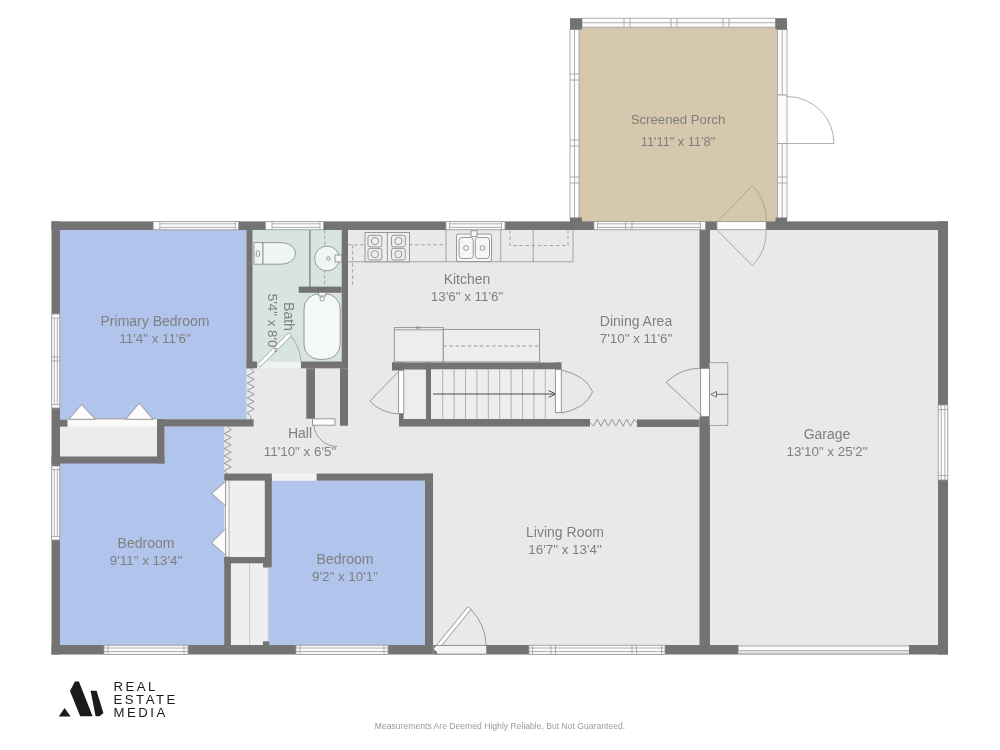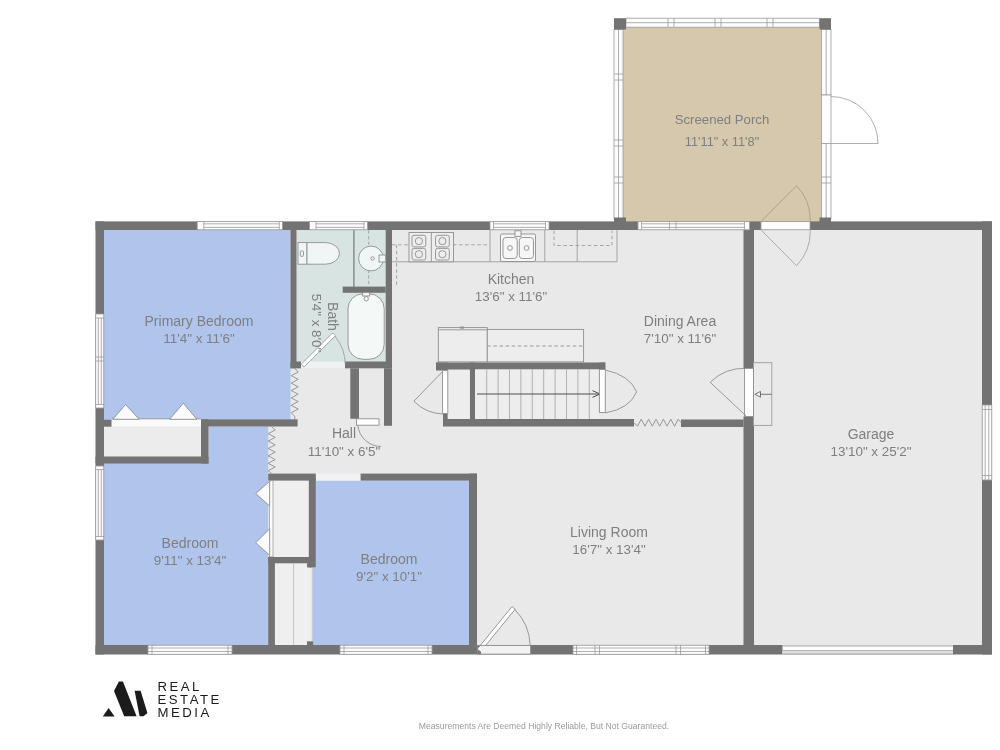--- a/index.html
+++ b/index.html
@@ -1,16 +1,16 @@
 <!DOCTYPE html>
 <html><head>
 <meta charset="utf-8">
 <style>
   html,body{margin:0;padding:0;background:#ffffff;}
-  #page{width:808px;height:750px;position:relative;font-family:"Liberation Sans", sans-serif;margin-left:44px;}
+  #page{width:808px;height:750px;position:relative;font-family:"Liberation Sans", sans-serif;}
   svg{display:block;}
   text{font-family:"Liberation Sans", sans-serif;}
 </style>
 </head>
 <body>
 <div id="page">
 <svg width="1000" height="750" viewBox="0 0 1000 750">
 
   <g id="floors">
 

